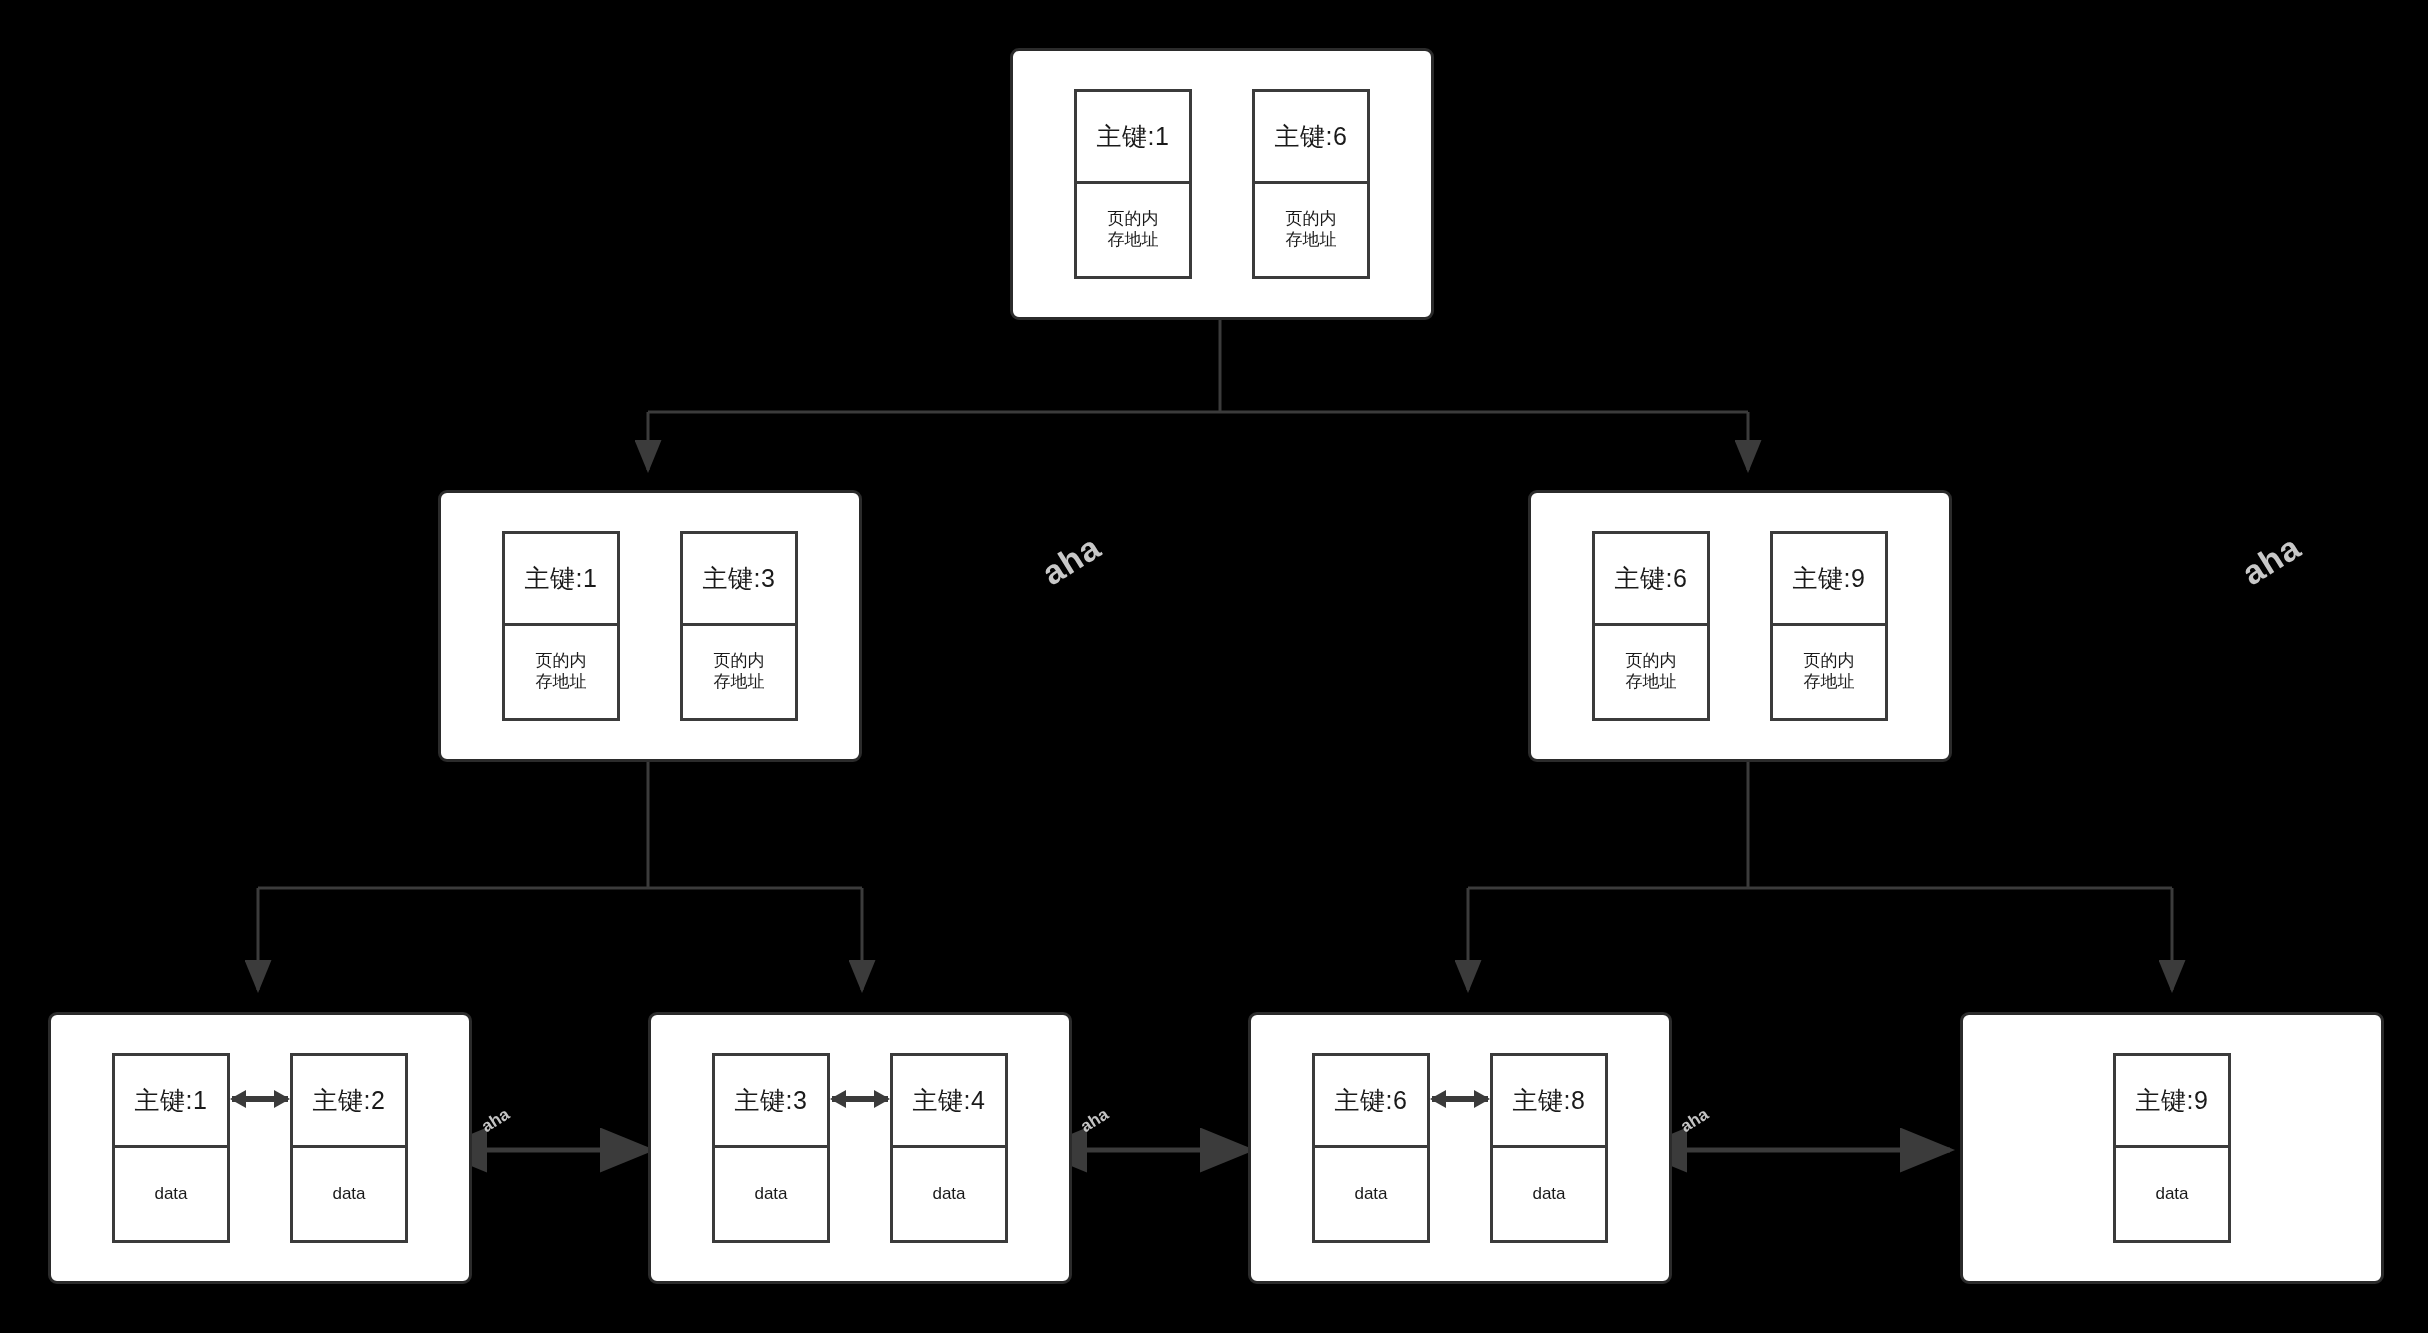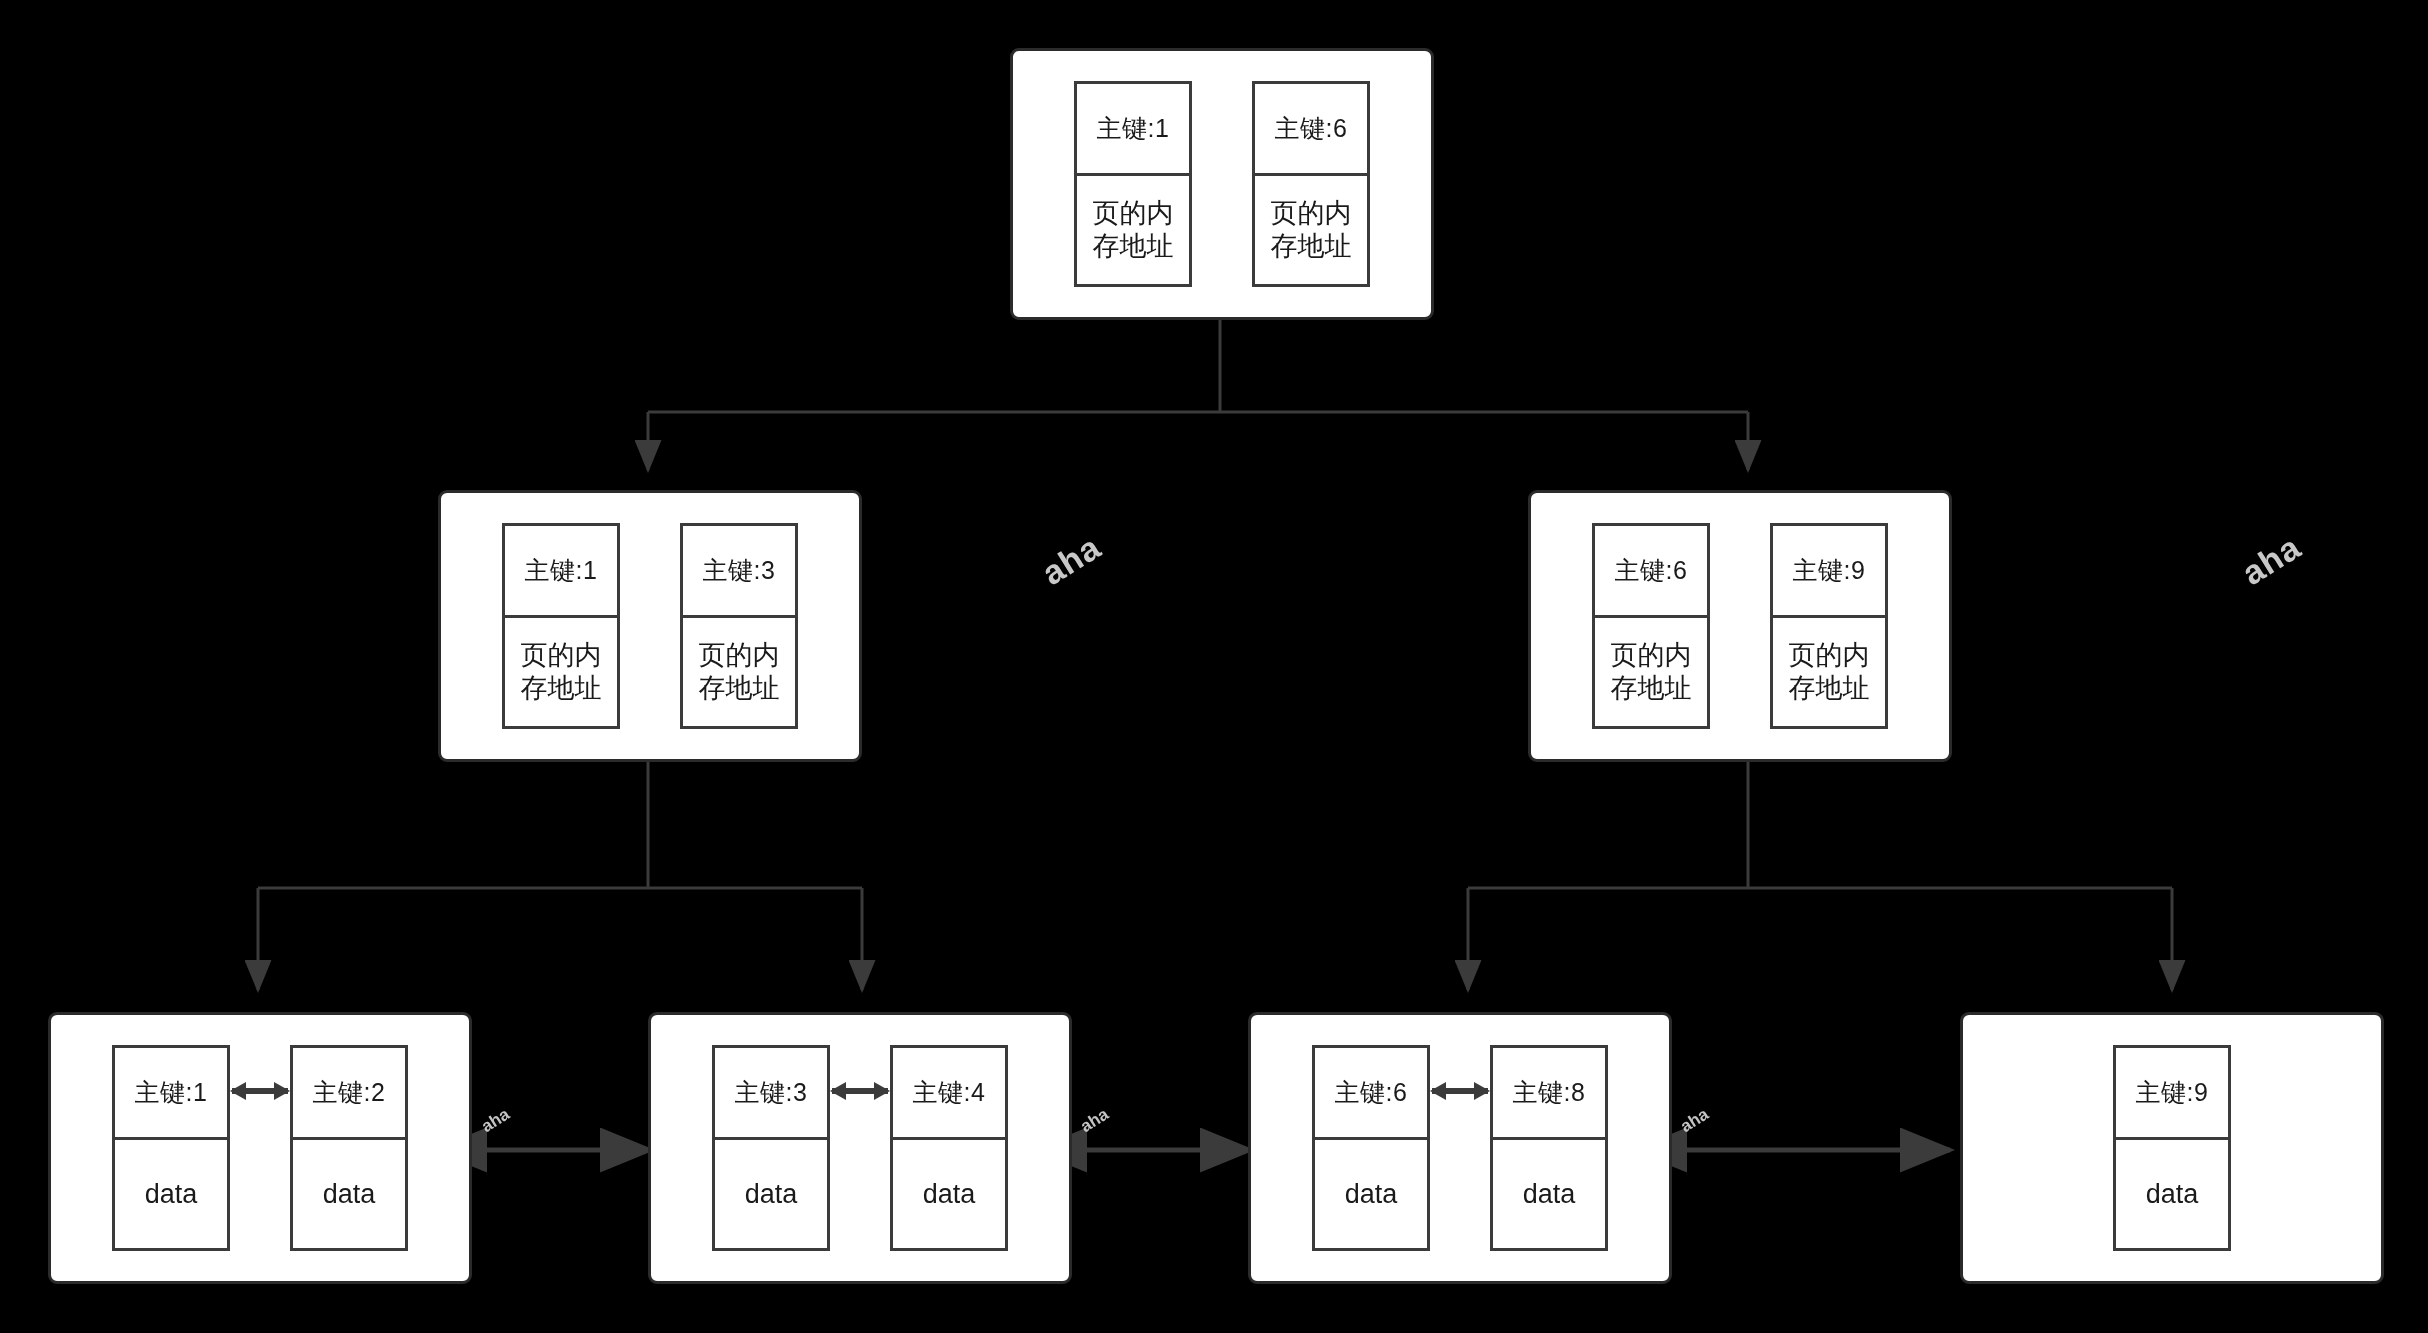--- a/index.html
+++ b/index.html
@@ -50,26 +50,26 @@
     display: flex;
     align-items: center;
     justify-content: center;
     box-sizing: border-box;
     font-size: 25px;
     color: #1a1a1a;
     letter-spacing: 0.5px;
     white-space: nowrap;
   }
   .cell-val {
-    height: 108px;
+    height: 92px;
     display: flex;
     align-items: center;
     justify-content: center;
     box-sizing: border-box;
-    font-size: 27px;
+    font-size: 17px;
     color: #1a1a1a;
     text-align: center;
     line-height: 1.22;
     white-space: pre-line;
   }
   .cell-gap {
     width: 60px;
   }
 
   

